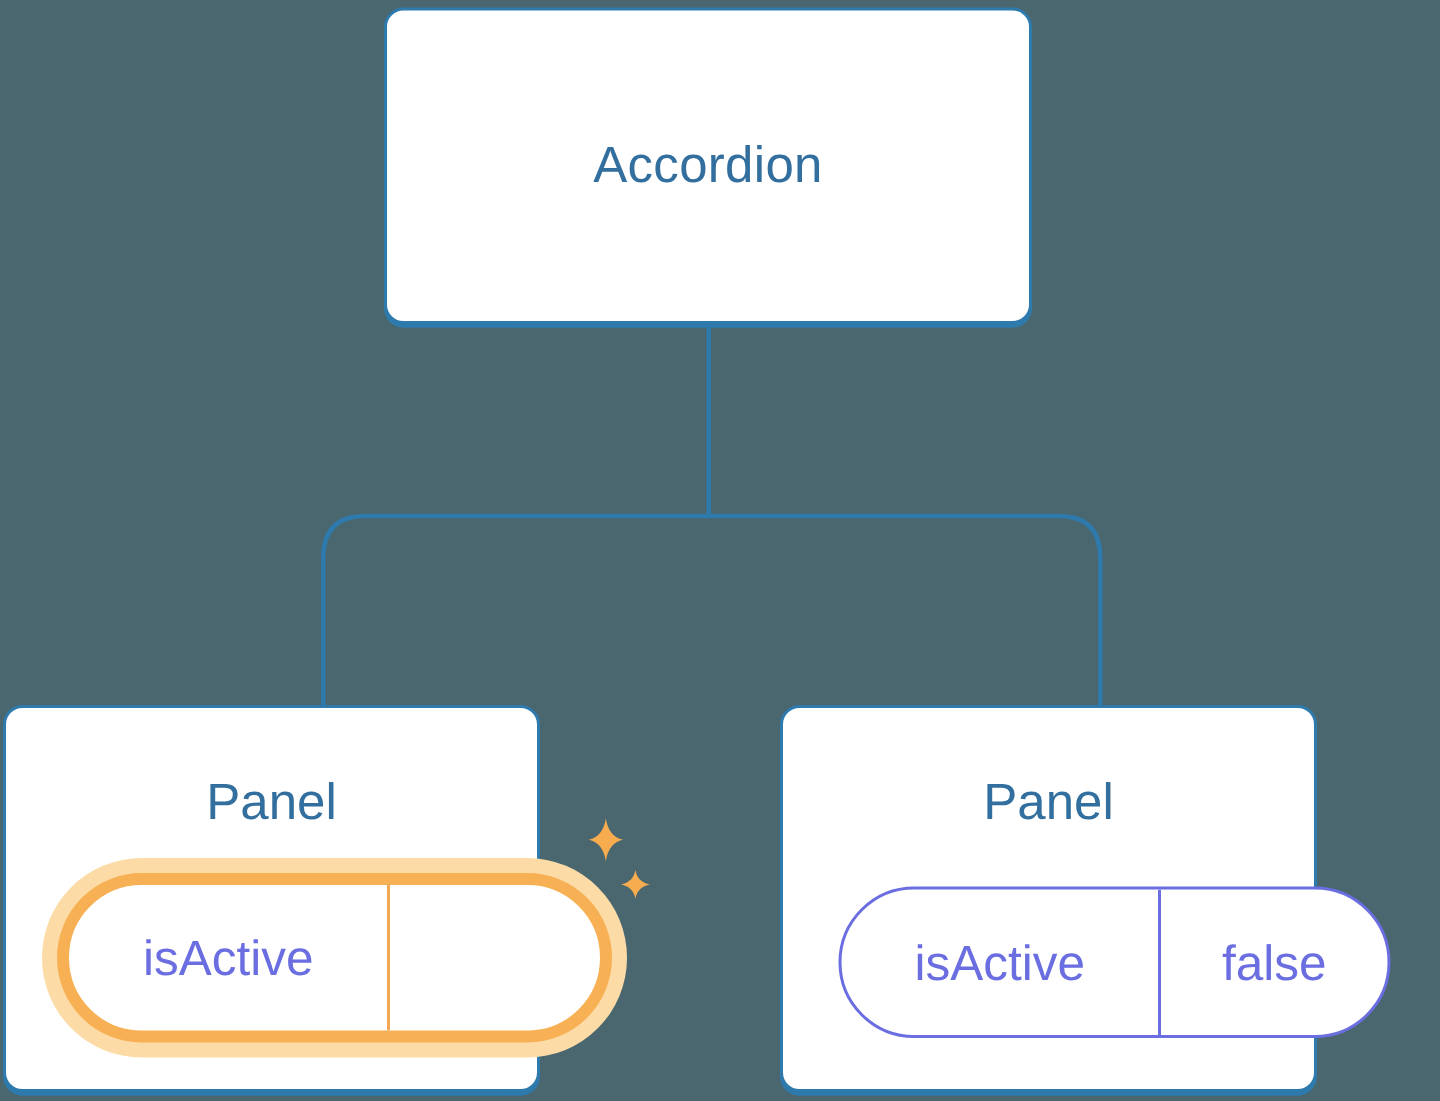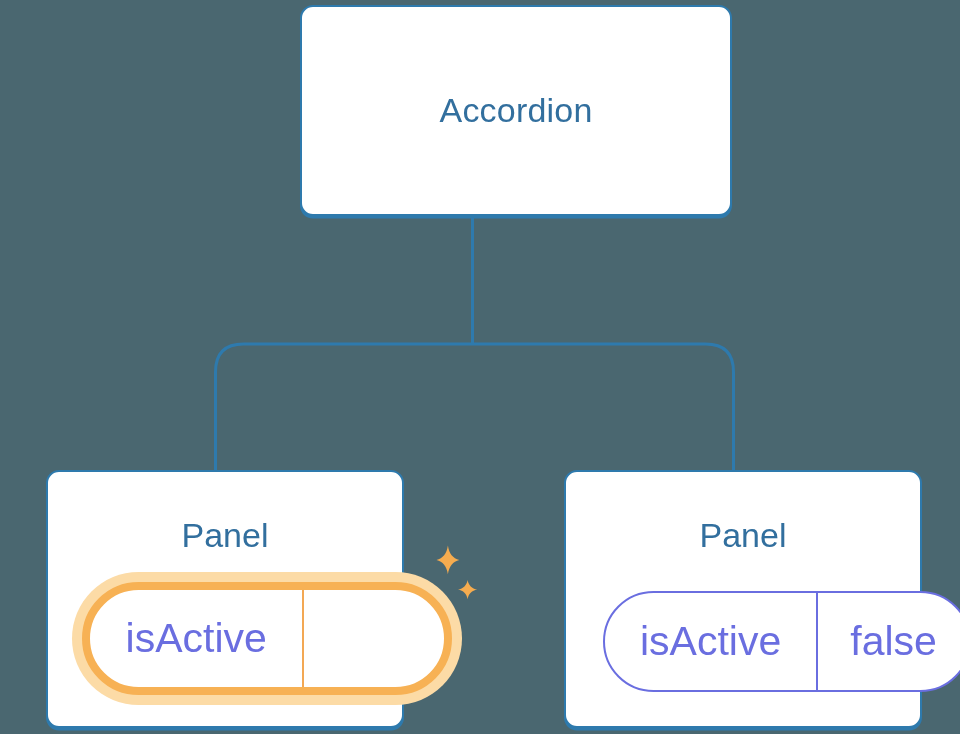--- a/index.html
+++ b/index.html
@@ -25,21 +25,20 @@
     stroke-width: 3;
   }
 
   .node {
     position: absolute;
     background: var(--node-fill, #ffffff);
     border: 2.5px solid var(--node-border, #2e7aad);
     border-radius: 13px;
     box-shadow: 0 2.5px 0 var(--node-border, #2e7aad);
     box-sizing: border-box;
-    margin-left: 44px;
   }
 
   .root-node {
     left: 256px; top: 5px;
     width: 432px; height: 211px;
     display: flex; align-items: center; justify-content: center;
   }
   .node-title {
     font-size: 34px;
     font-weight: 500;
@@ -93,21 +92,21 @@
     border-radius: 52px;
     box-sizing: border-box;
     display: flex;
     overflow: hidden;
   }
 
   .pill-cell {
     display: flex;
     align-items: center;
     justify-content: center;
-    font-size: 41px;
+    font-size: 33px;
     font-weight: 500;
     color: var(--state-text, #6a6ee0);
     min-width: 0;
   }
   .pill-cell.prop { flex: 0 0 60%; }
   .pill-cell.value { flex: 1 1 auto; }
   .state-pill-active .pill-cell.prop {
     border-right: 2px solid var(--active-divider, #f3a854);
   }
   .state-pill-inactive .pill-cell.prop {

